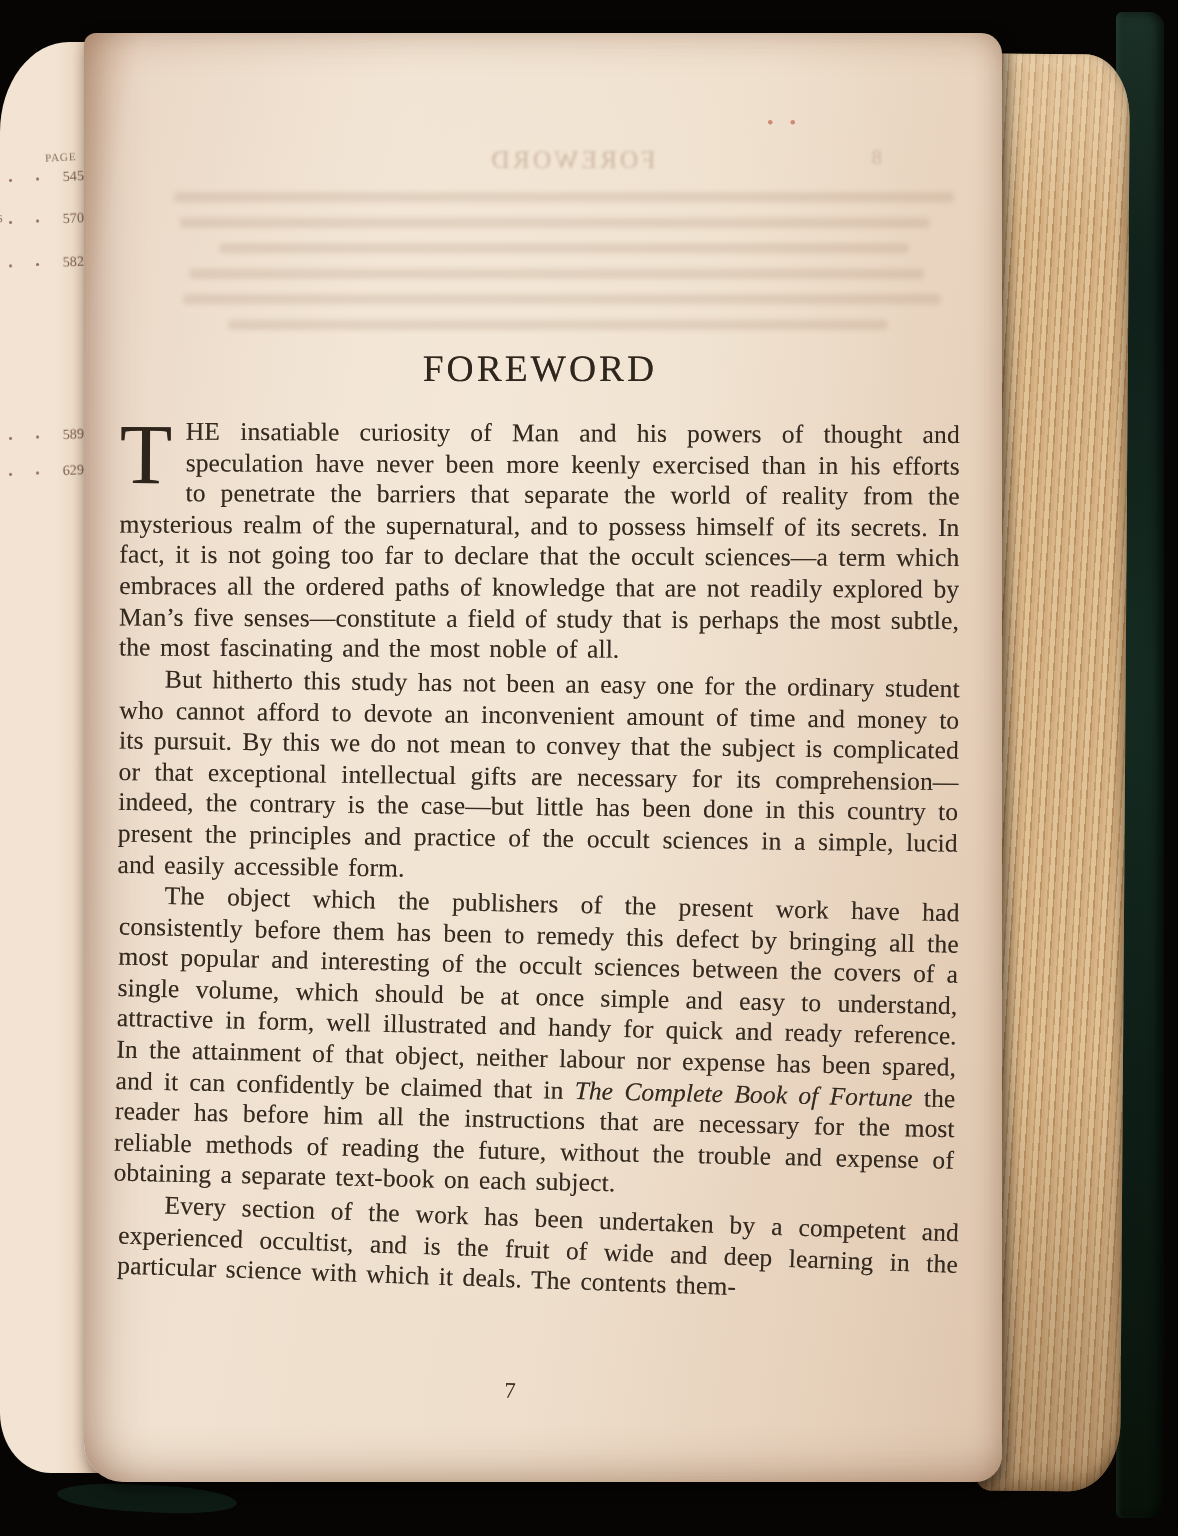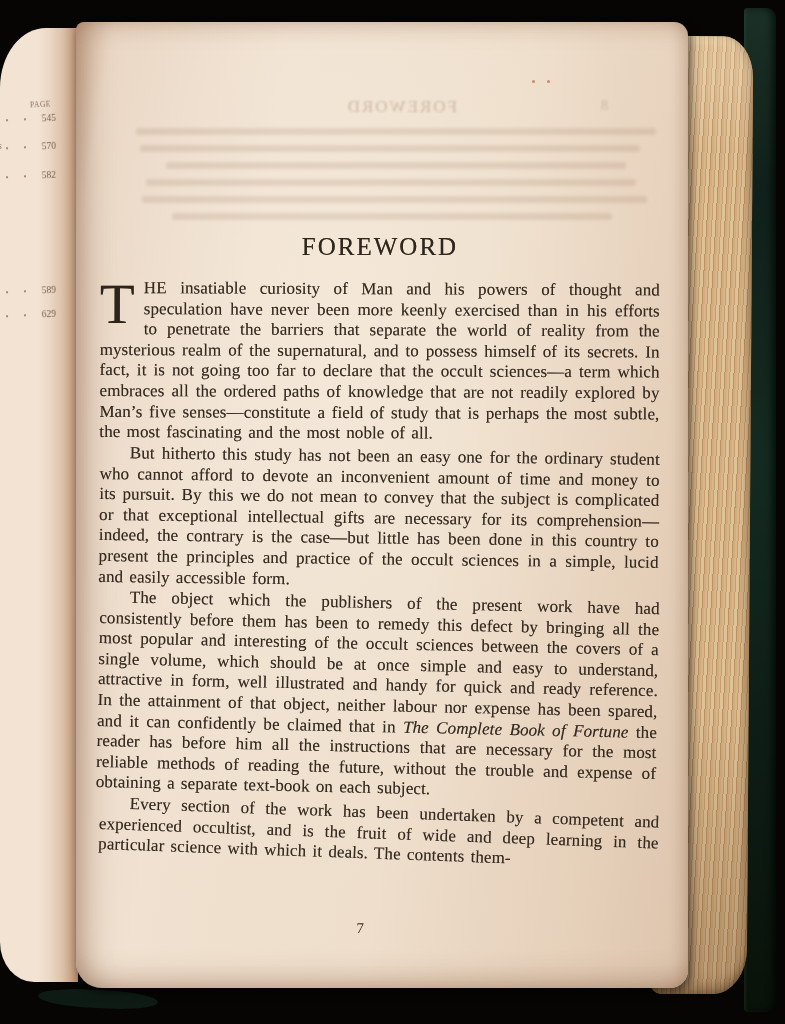--- a/index.html
+++ b/index.html
@@ -45,21 +45,21 @@
   
   .page{position:absolute;left:56px;top:22px;width:612px;height:966px;
          background:
            radial-gradient(ellipse at 45% 32%, rgba(255,250,240,.30), transparent 62%),
            linear-gradient(100deg,#d9bda5 0,#ead7c5 5%,#f0e1d0 28%,#eedecb 58%,#e5cfb9 86%,#dcc3ac 100%);
          border-radius:8px 14px 18px 26px;
          box-shadow:inset 20px 0 30px -12px rgba(110,65,40,.38),
                     inset -10px 0 16px -8px rgba(120,80,50,.28),
                     inset 0 -20px 30px -14px rgba(120,75,45,.32),
                     inset 0 16px 26px -14px rgba(150,100,70,.22),
-                    3px 4px 10px rgba(0,0,0,.55);margin-left:20px;}
+                    3px 4px 10px rgba(0,0,0,.55);}
 
   
   .ghost-title{position:absolute;left:221px;top:75px;width:160px;text-align:left;
          transform:scaleX(-1);color:#9b7a63;opacity:.42;filter:blur(1px);
          font-size:17px;letter-spacing:2px;}
   .ghost-folio{position:absolute;left:525px;top:76px;transform:scaleX(-1);color:#93725c;opacity:.35;
          filter:blur(1.2px);font-size:14px;}
   .ghost-line{position:absolute;height:7px;border-radius:3px;background:rgba(146,104,82,.16);filter:blur(1.6px);}
   .gl1{left:60px;top:106px;width:520px;}
   .gl2{left:64px;top:123px;width:500px;}

